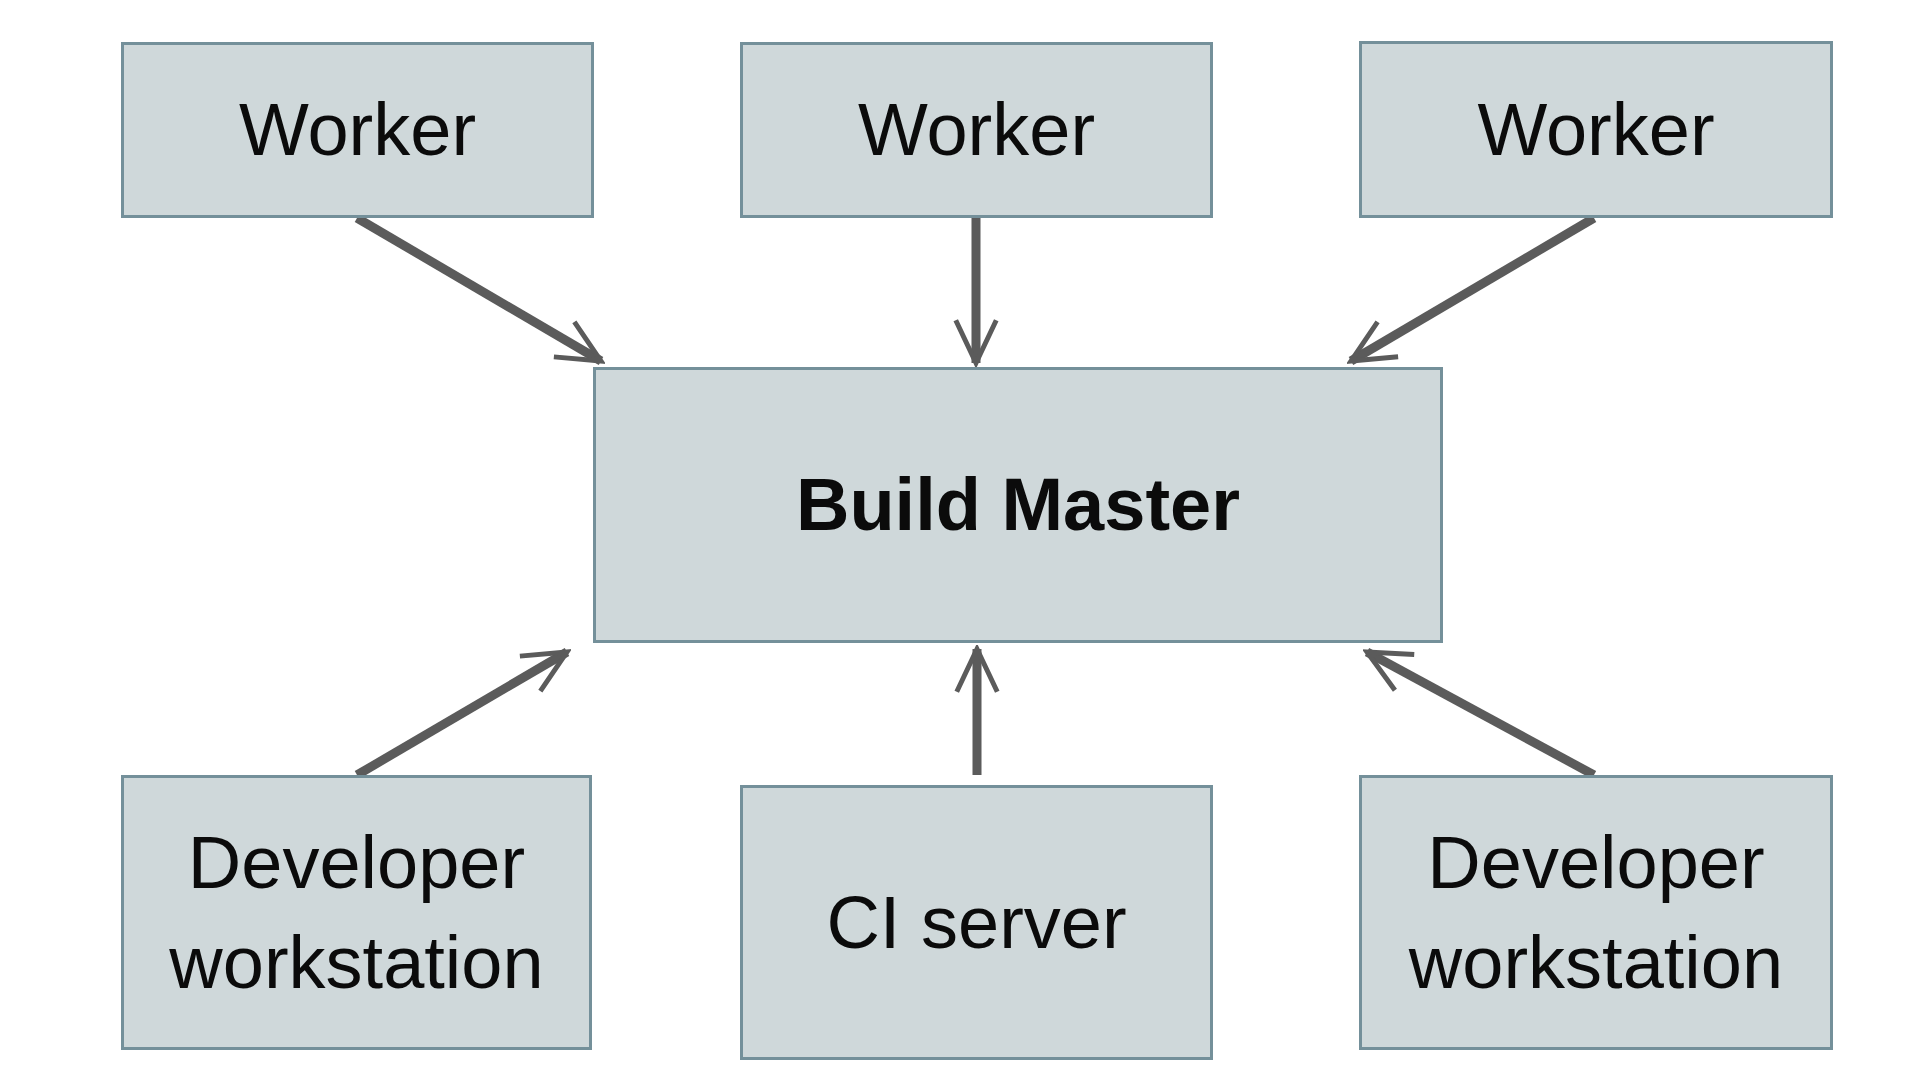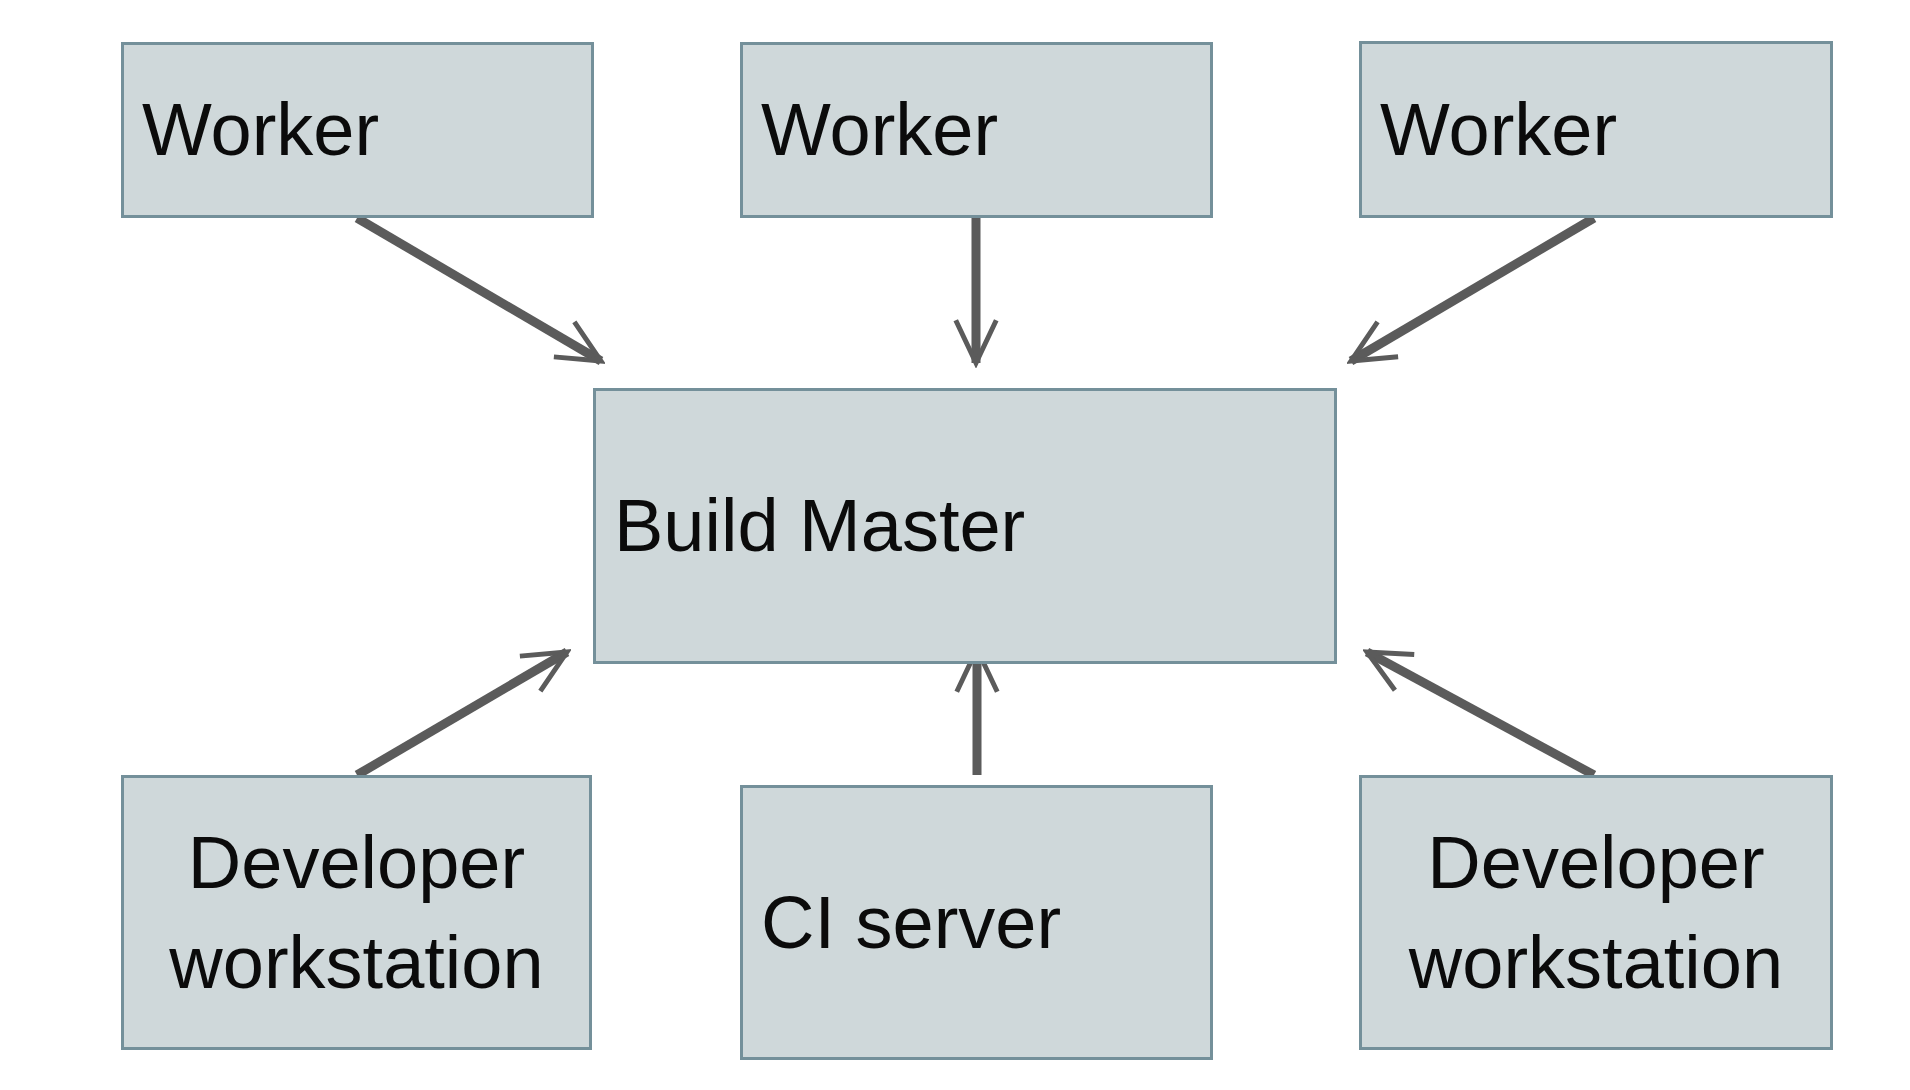--- a/index.html
+++ b/index.html
@@ -17,33 +17,33 @@
     width: 1910px; height: 1090px;
     pointer-events: none;
   }
   .node {
     position: absolute;
     box-sizing: border-box;
     background: var(--node-fill, #cfd8da);
     border: 3px solid var(--node-border, #74909a);
     display: flex;
     align-items: center;
-    justify-content: flex-start;
+    justify-content: center;
     text-align: center;
     font-size: 74px;
     line-height: 1.35;
     font-weight: 400;
     color: var(--text, #0b0b0b);
     padding: 12px 18px;
   }
   
   .n0 { left: 121px; top: 42px;  width: 473px; height: 176px; }
   .n1 { left: 740px; top: 42px;  width: 473px; height: 176px; }
   .n2 { left: 1359px; top: 41px; width: 474px; height: 177px; }
-  .n3 { left: 593px; top: 388px; width: 744px; height: 276px; }
+  .n3 { left: 593px; top: 367px; width: 850px; height: 276px; font-weight: bold; }
   .n4 { left: 121px; top: 775px; width: 471px; height: 275px; }
   .n5 { left: 740px; top: 775px; width: 473px; height: 275px; margin-top: 10px; }
   .n6 { left: 1359px; top: 775px; width: 474px; height: 275px; }
   .edge-line { stroke: var(--arrow, #5b5b5b); stroke-width: 9; }
 </style>
 </head>
 <body>
 
 <div class="canvas">
 

